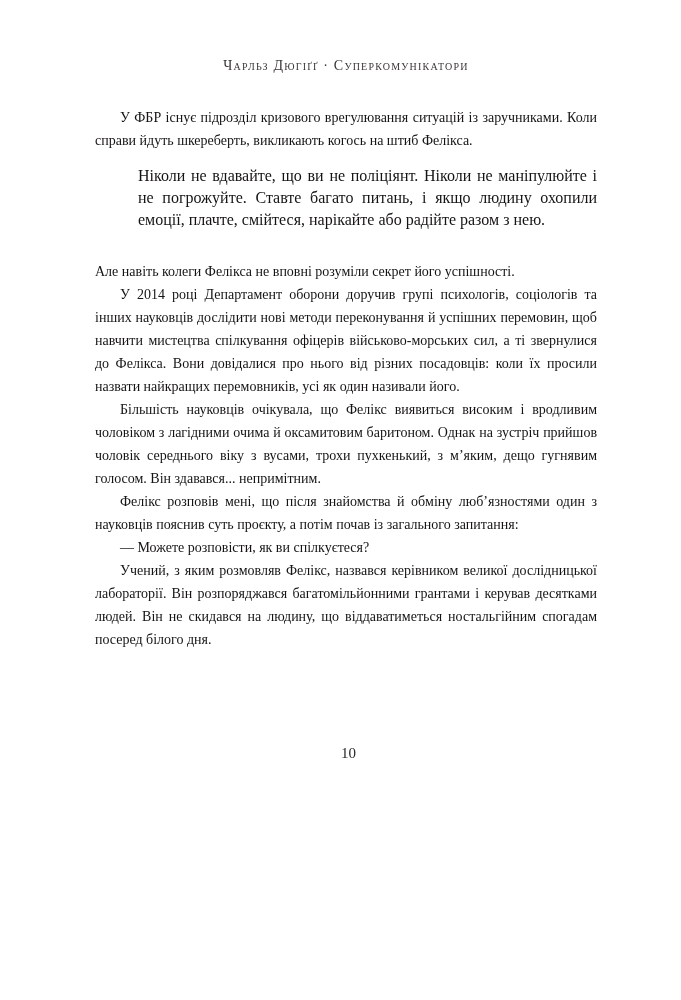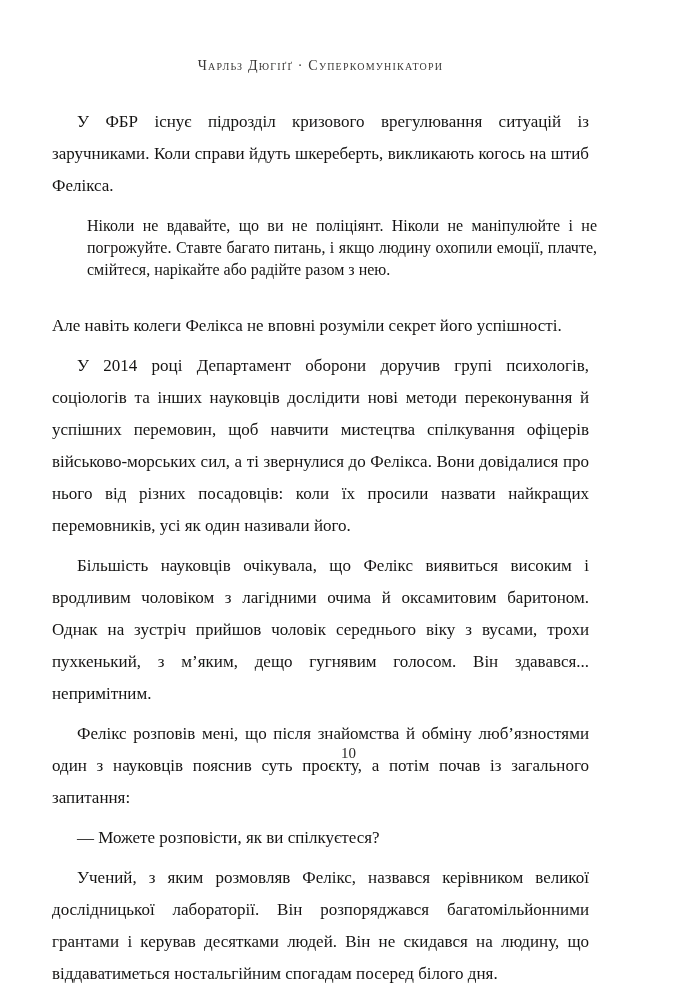--- a/index.html
+++ b/index.html
@@ -10,38 +10,38 @@
   body {
     width: 681px;
     height: 1000px;
     overflow: hidden;
   }
   .page {
     position: relative;
     width: 681px;
     height: 828px;
     box-sizing: border-box;
-    padding: 58px 84px 0 44px;
+    padding: 58px 84px 0 95px;
     background: #ffffff;
     font-family: "Liberation Serif", "DejaVu Serif", serif;
     color: #151413;
   }
   .running-header {
     text-align: center;
     font-variant: small-caps;
     font-size: 14px;
     letter-spacing: 1.2px;
     color: #3a3836;
     margin: 0 0 32px 0;
     white-space: nowrap;
   }
   .body-text p {
-    margin: 8px;
-    font-size: 17px;
-    line-height: 32px;
+    margin: 0;
+    font-size: 14px;
+    line-height: 23px;
     text-align: justify;
     text-indent: 25px;
     font-weight: 500;
   }
   .body-text p.noindent {
     text-indent: 0;
   }
   .body-text p.quote {
     margin: 13px 0 29px 43px;
     font-size: 16px;

